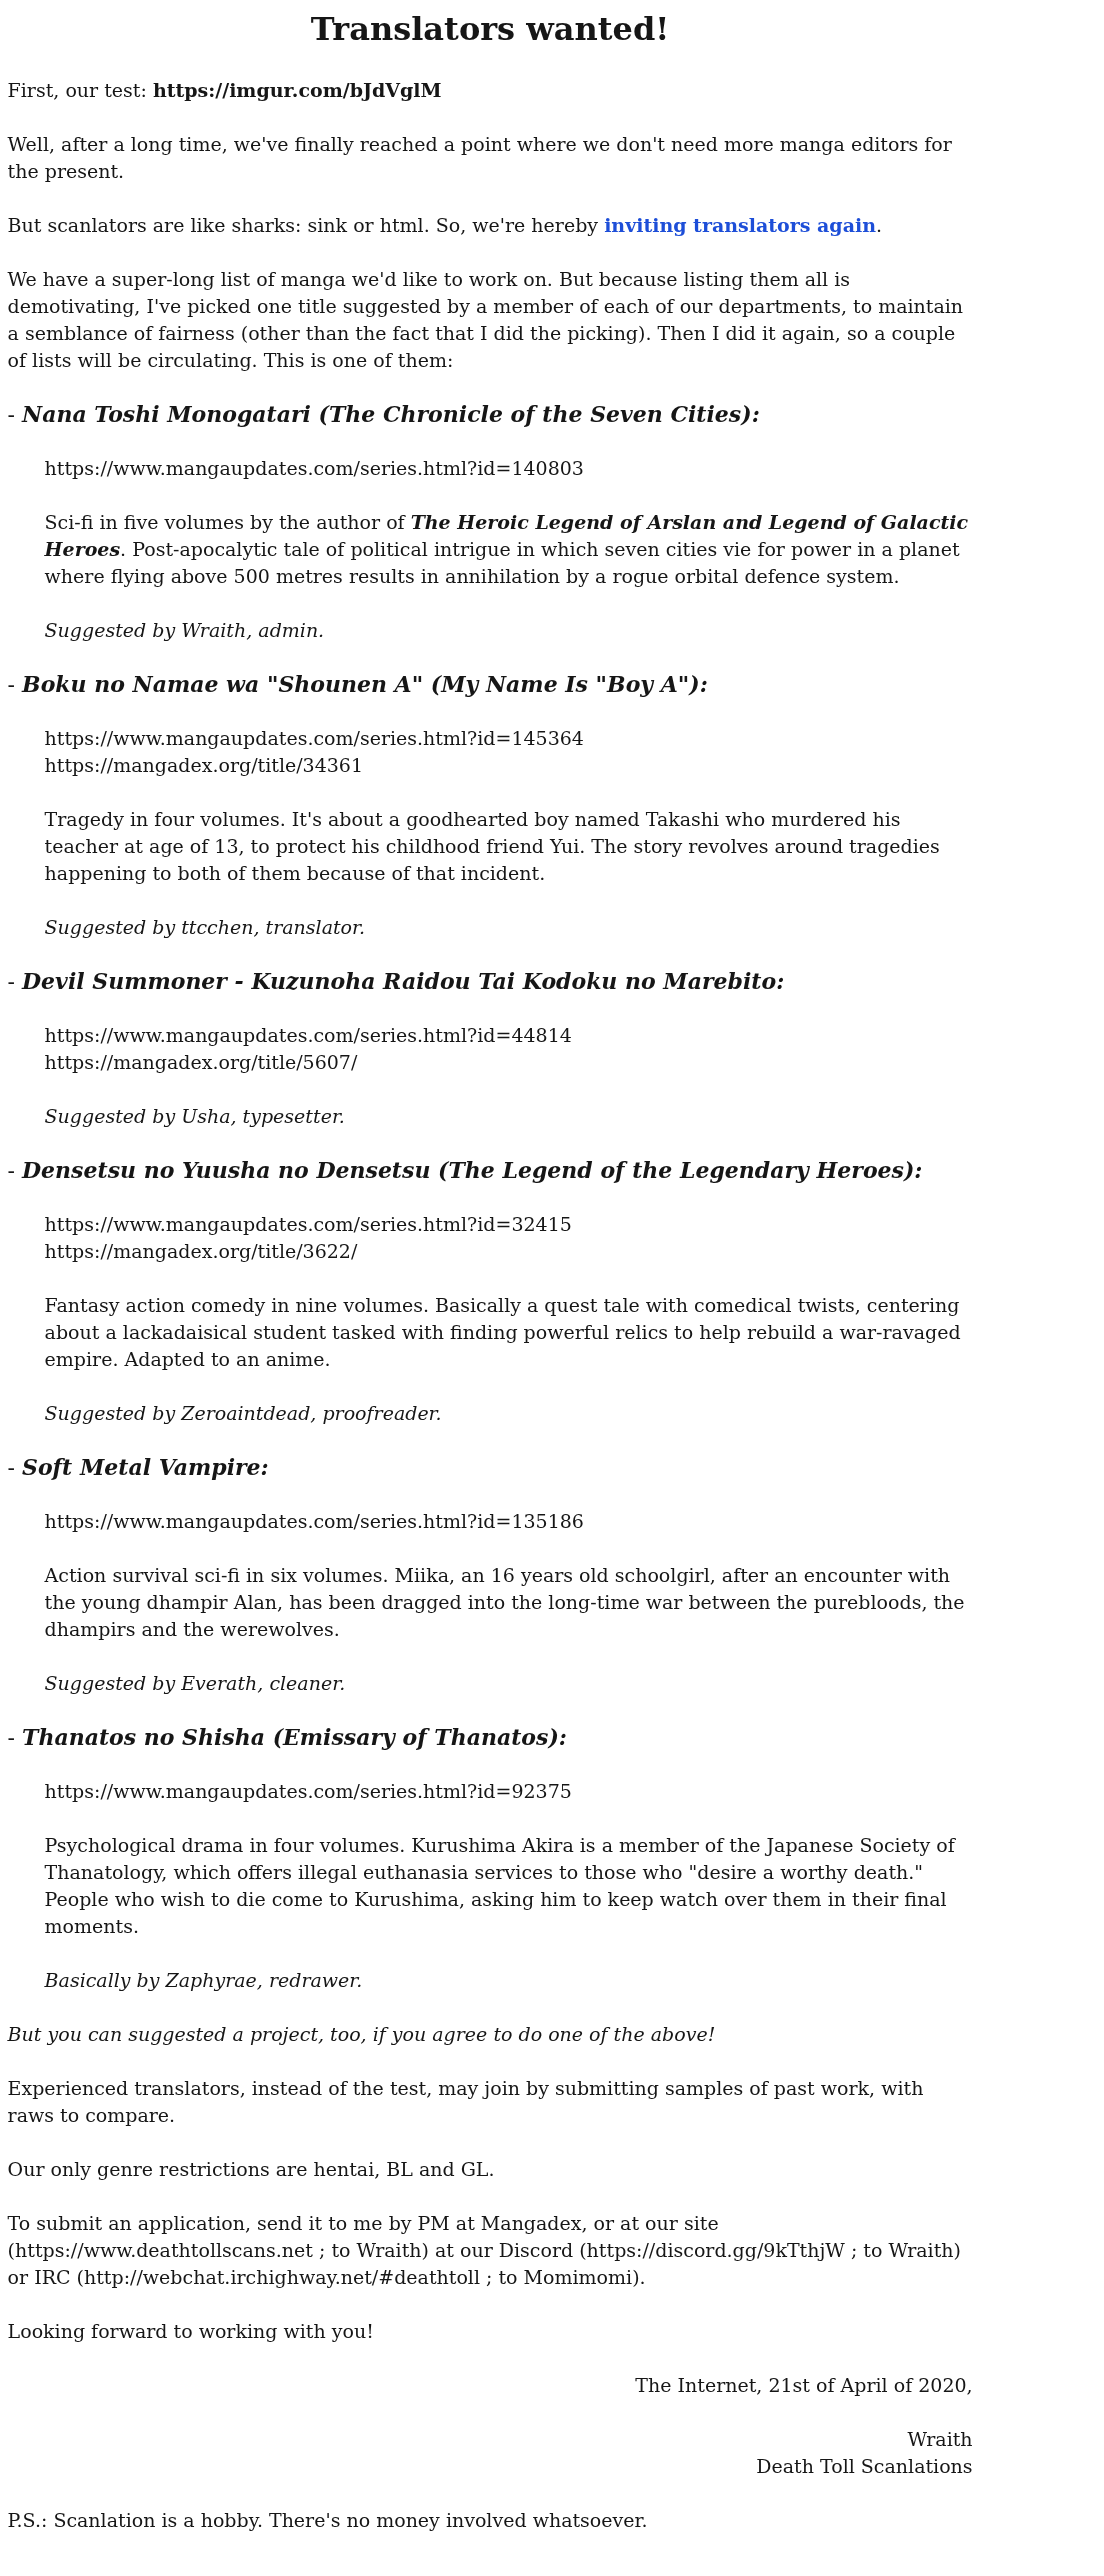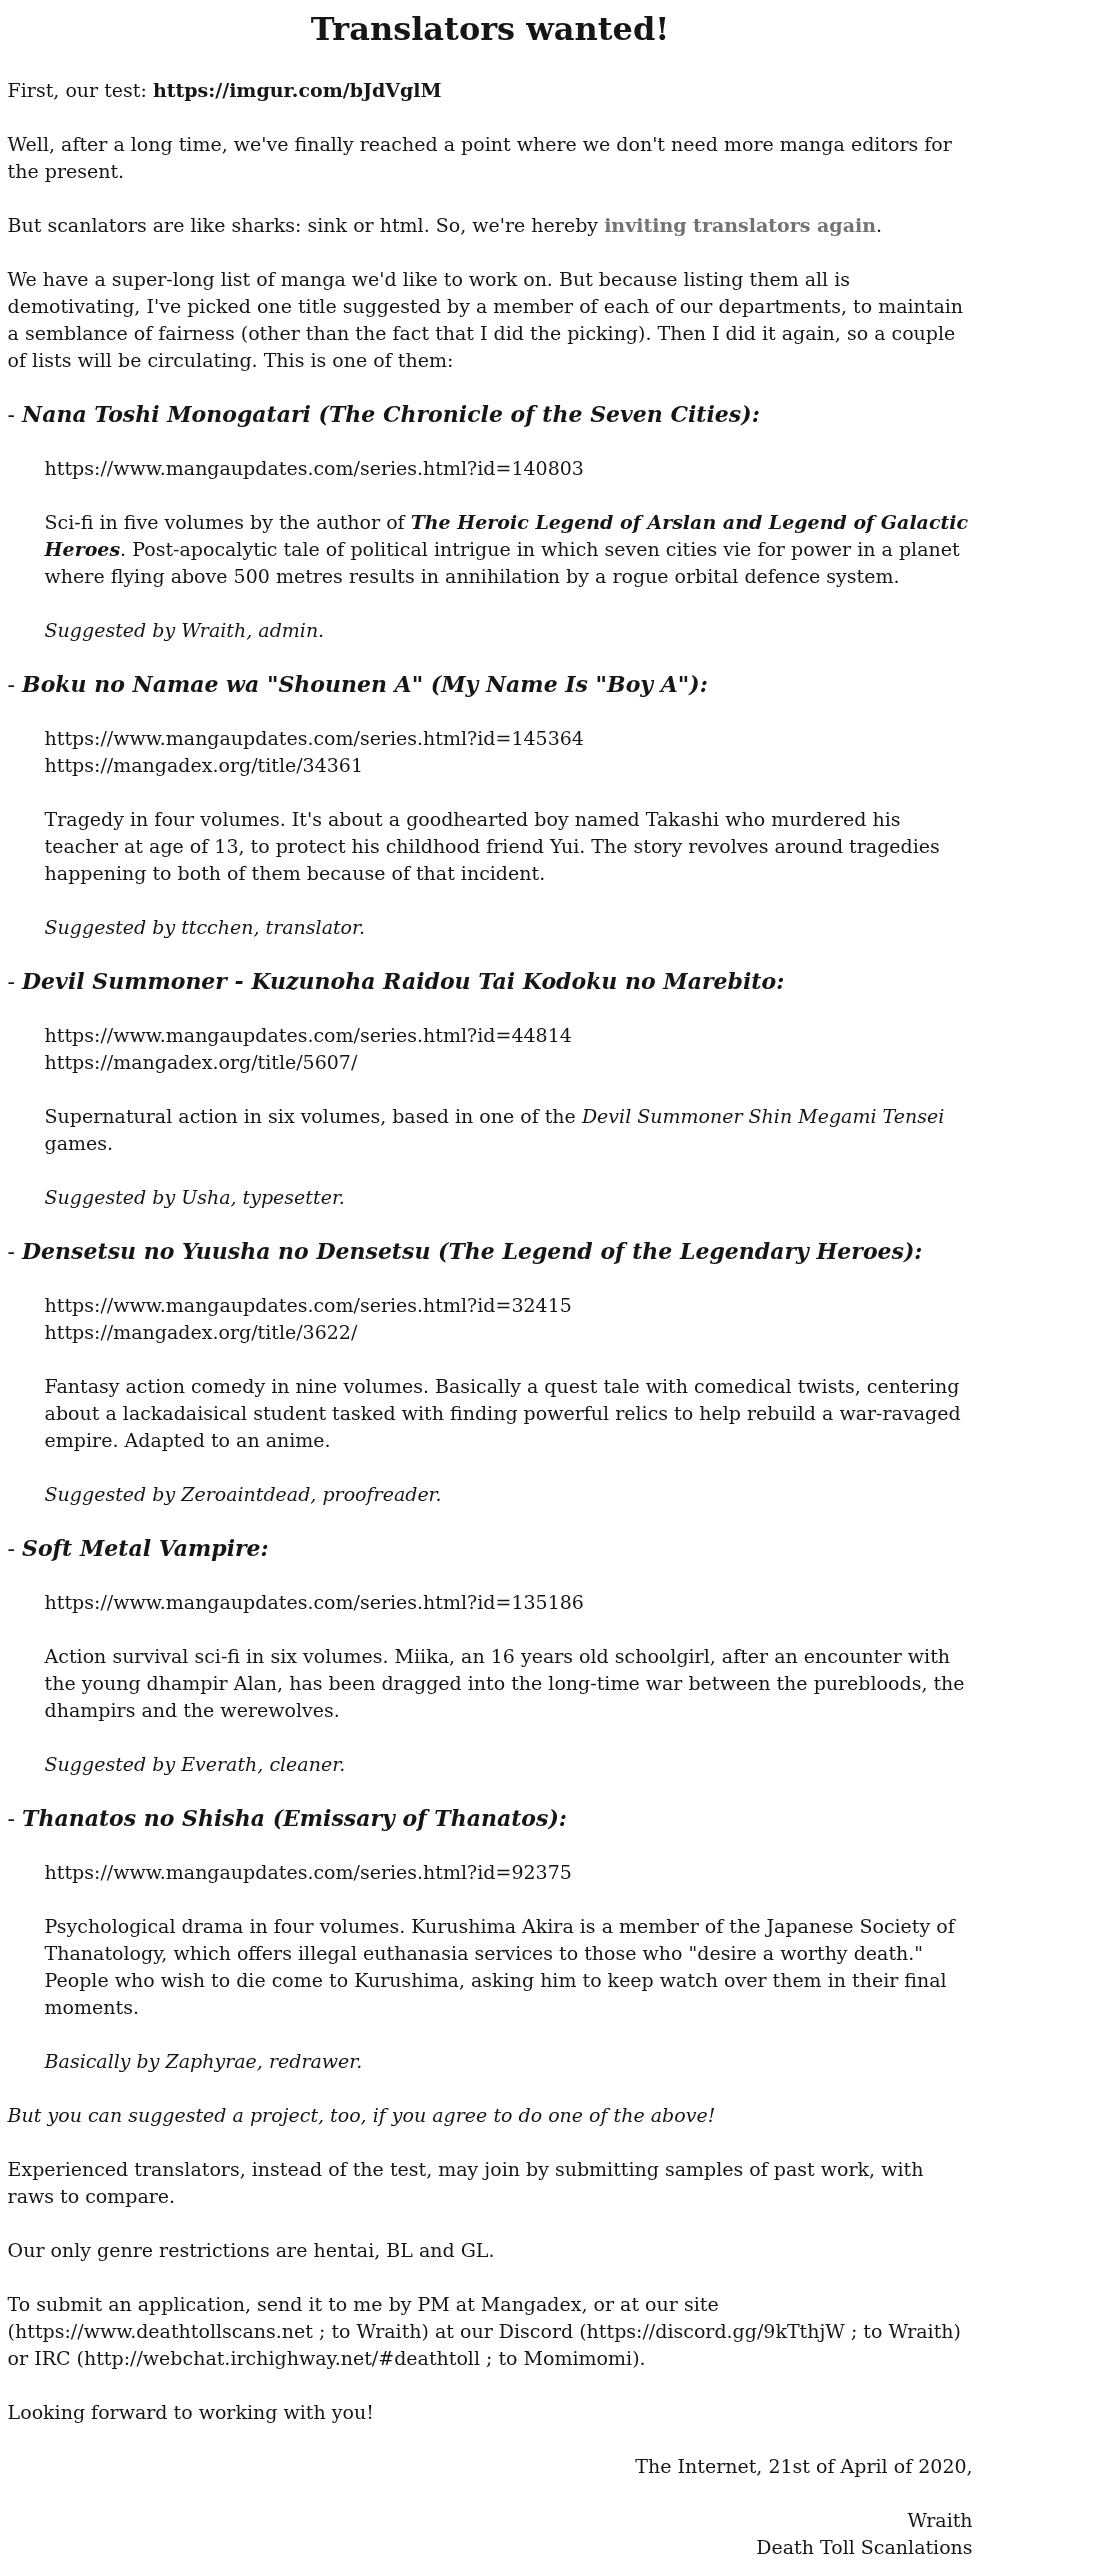--- a/index.html
+++ b/index.html
@@ -59,21 +59,21 @@
 <body style="color: rgb(22, 22, 22);">
 
 <div class="page">
 
   <h1 class="page-title">Translators wanted!</h1>
 
   <p class="para"><span>First, our test: </span><span class="bold">https://imgur.com/bJdVglM</span></p>
 
   <p class="para">Well, after a long time, we've finally reached a point where we don't need more manga editors for the present.</p>
 
-  <p class="para"><span>But scanlators are like sharks: sink or html. So, we're hereby </span><span class="highlight" style="color: #737373;">inviting translators again</span><span>.</span></p>
+  <p class="para"><span>But scanlators are like sharks: sink or html. So, we're hereby </span><span class="highlight" style="color: #1d4ed8;">inviting translators again</span><span>.</span></p>
 
   <p class="para">We have a super-long list of manga we'd like to work on. But because listing them all is demotivating, I've picked one title suggested by a member of each of our departments, to maintain a semblance of fairness (other than the fact that I did the picking). Then I did it again, so a couple of lists will be circulating. This is one of them:</p>
 
   <div>
     <section class="series">
       <h2 class="series-title"><span>- </span><span class="bi">Nana Toshi Monogatari (The Chronicle of the Seven Cities)</span><span class="bi">:</span></h2>
       <div class="block indent">
           <div class="series-link">https://www.mangaupdates.com/series.html?id=140803</div>
         </div>
       <p class="para indent"><span class="seg-normal">Sci-fi in five volumes by the author of </span><span class="seg-bold-italic">The Heroic Legend of Arslan and Legend of Galactic Heroes</span><span class="seg-normal">. Post-apocalytic tale of political intrigue in which seven cities vie for power in a planet where flying above 500 metres results in annihilation by a rogue orbital defence system.</span></p>
@@ -89,21 +89,20 @@
       <p class="para indent"><span class="seg-normal">Tragedy in four volumes. It's about a goodhearted boy named Takashi who murdered his teacher at age of 13, to protect his childhood friend Yui. The story revolves around tragedies happening to both of them because of that incident.</span></p>
       <p class="suggested indent">Suggested by ttcchen, translator.</p>
     </section>
 
     <section class="series">
       <h2 class="series-title"><span>- </span><span class="bi">Devil Summoner - Kuzunoha Raidou Tai Kodoku no Marebito</span><span class="bi">:</span></h2>
       <div class="block indent">
           <div class="series-link">https://www.mangaupdates.com/series.html?id=44814</div>
           <div class="series-link">https://mangadex.org/title/5607/</div>
         </div>
-      <p class="para indent"><span class="seg-normal">Supernatural action in six volumes, based in one of the </span><span class="seg-italic">Devil Summoner Shin Megami Tensei</span><span class="seg-normal"> games.</span></p>
       <p class="suggested indent">Suggested by Usha, typesetter.</p>
     </section>
 
     <section class="series">
       <h2 class="series-title"><span>- </span><span class="bi">Densetsu no Yuusha no Densetsu (The Legend of the Legendary Heroes)</span><span class="bi">:</span></h2>
       <div class="block indent">
           <div class="series-link">https://www.mangaupdates.com/series.html?id=32415</div>
           <div class="series-link">https://mangadex.org/title/3622/</div>
         </div>
       <p class="para indent"><span class="seg-normal">Fantasy action comedy in nine volumes. Basically a quest tale with comedical twists, centering about a lackadaisical student tasked with finding powerful relics to help rebuild a war-ravaged empire. Adapted to an anime.</span></p>

